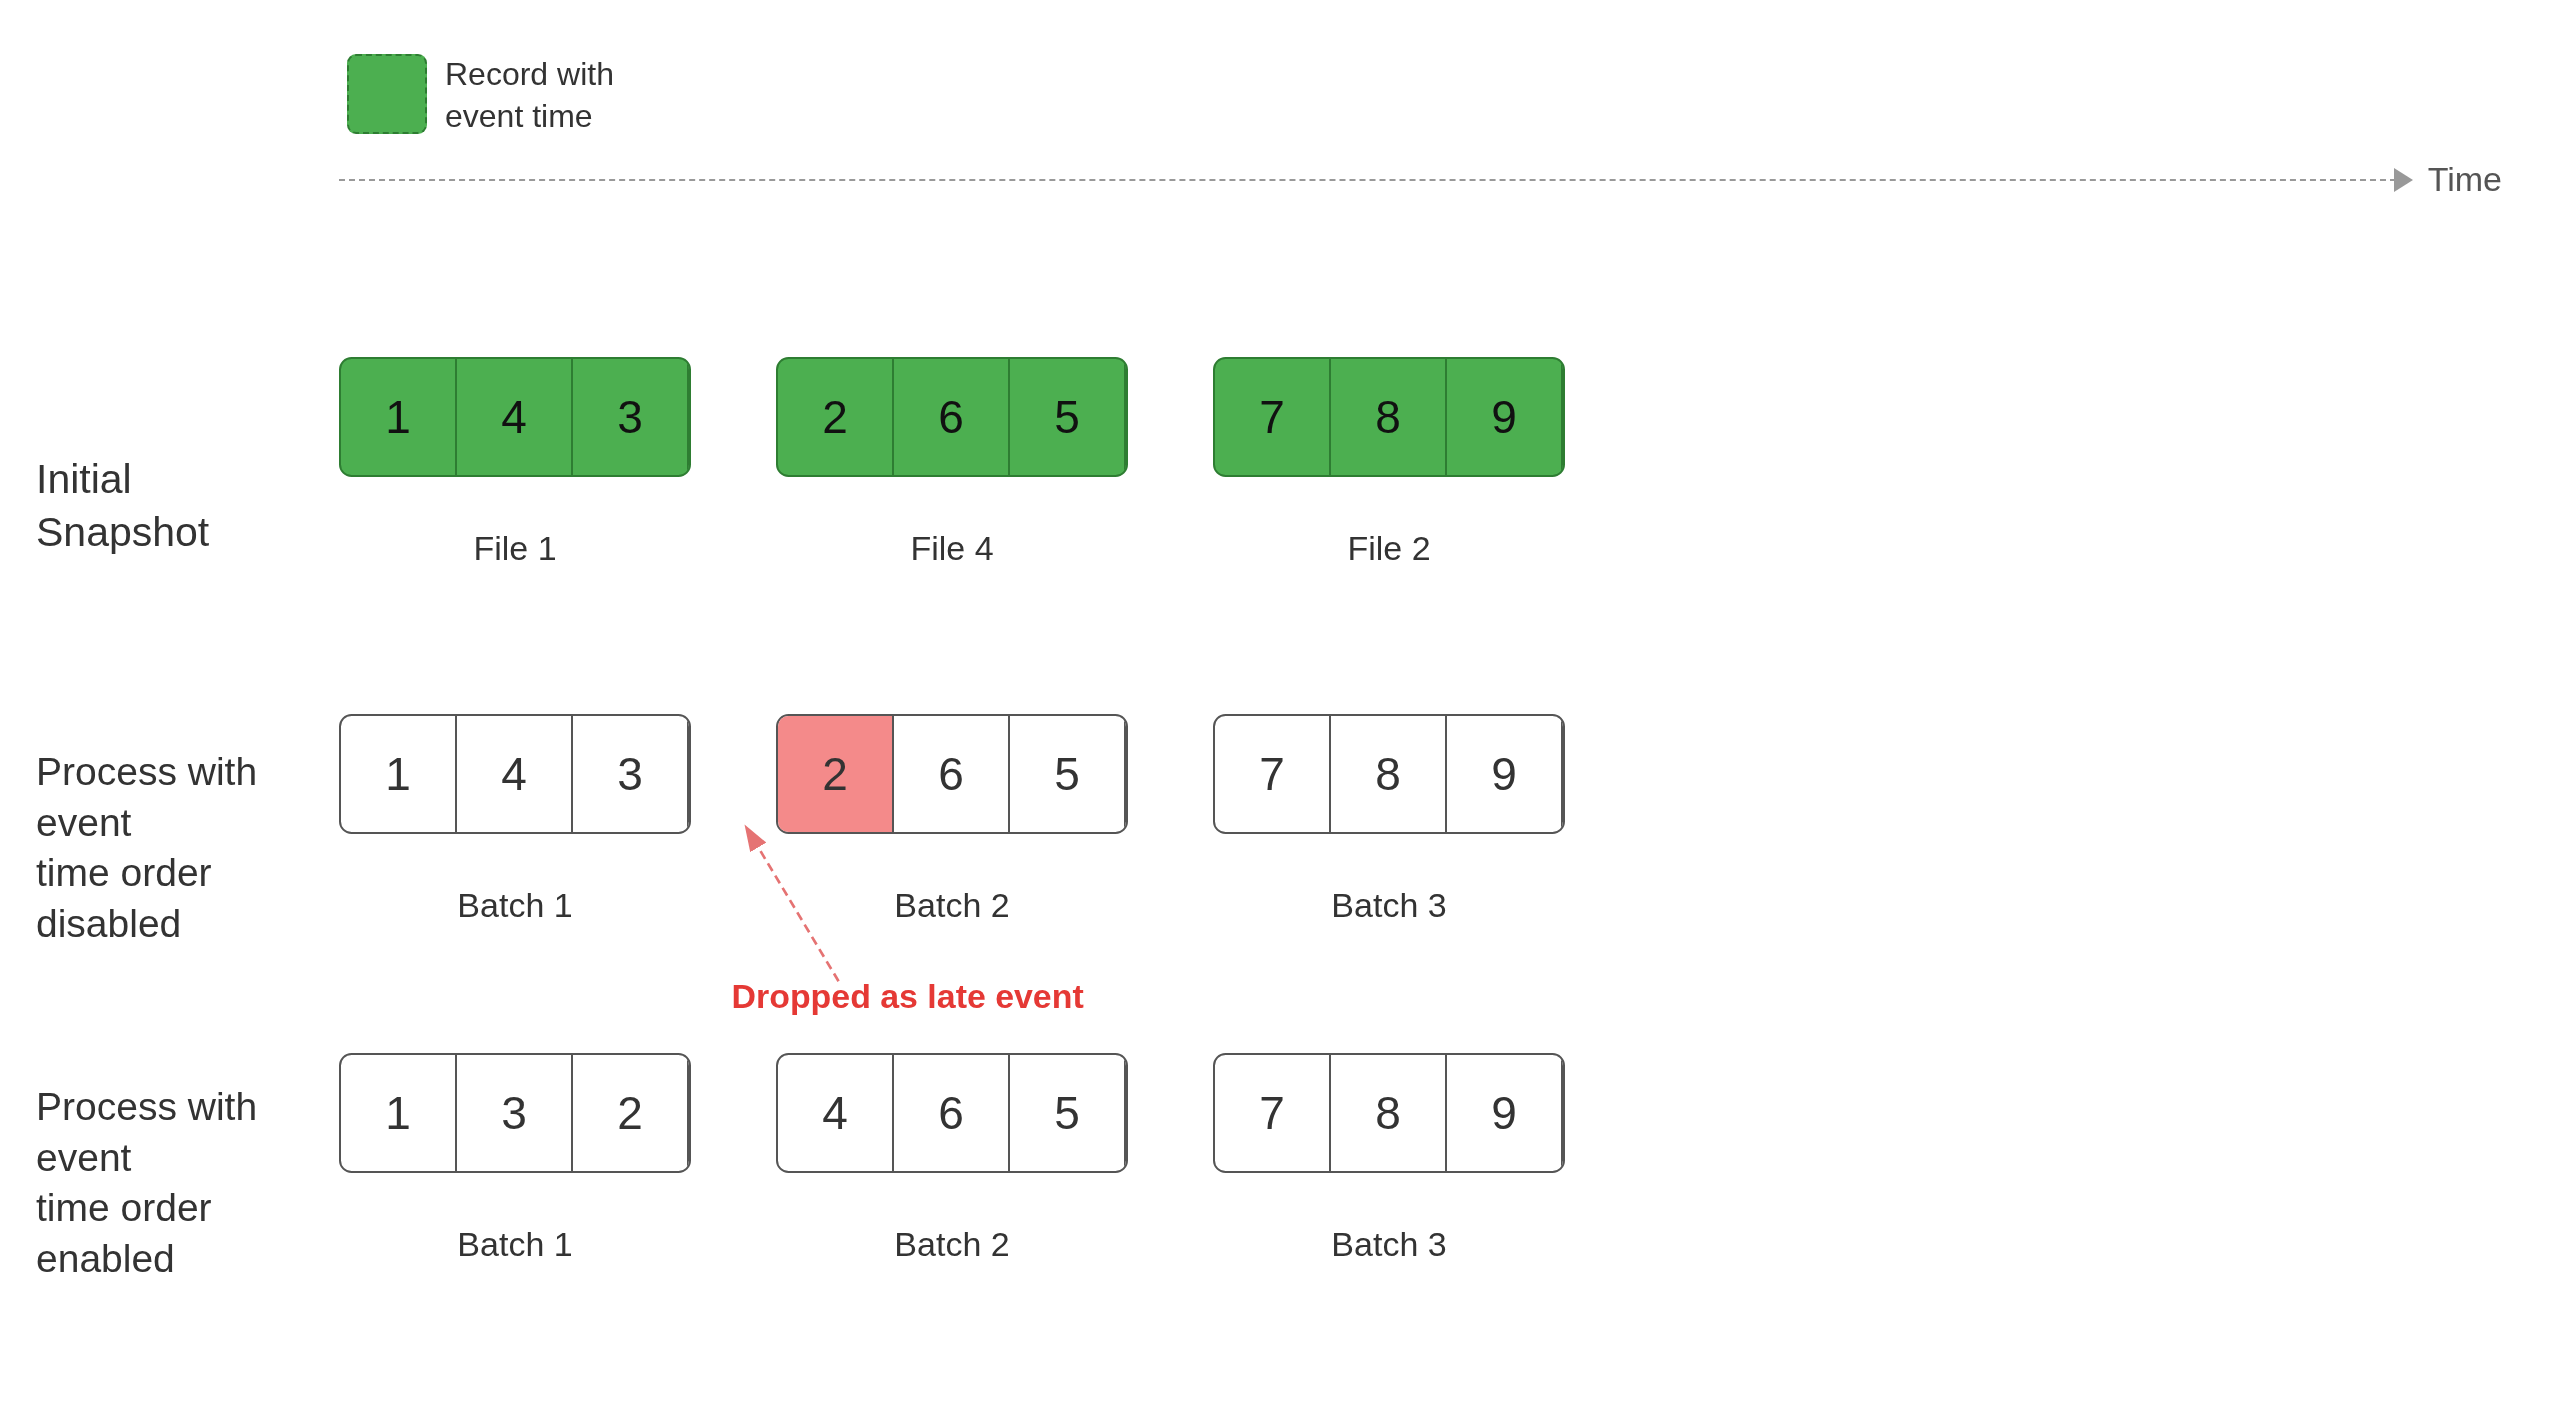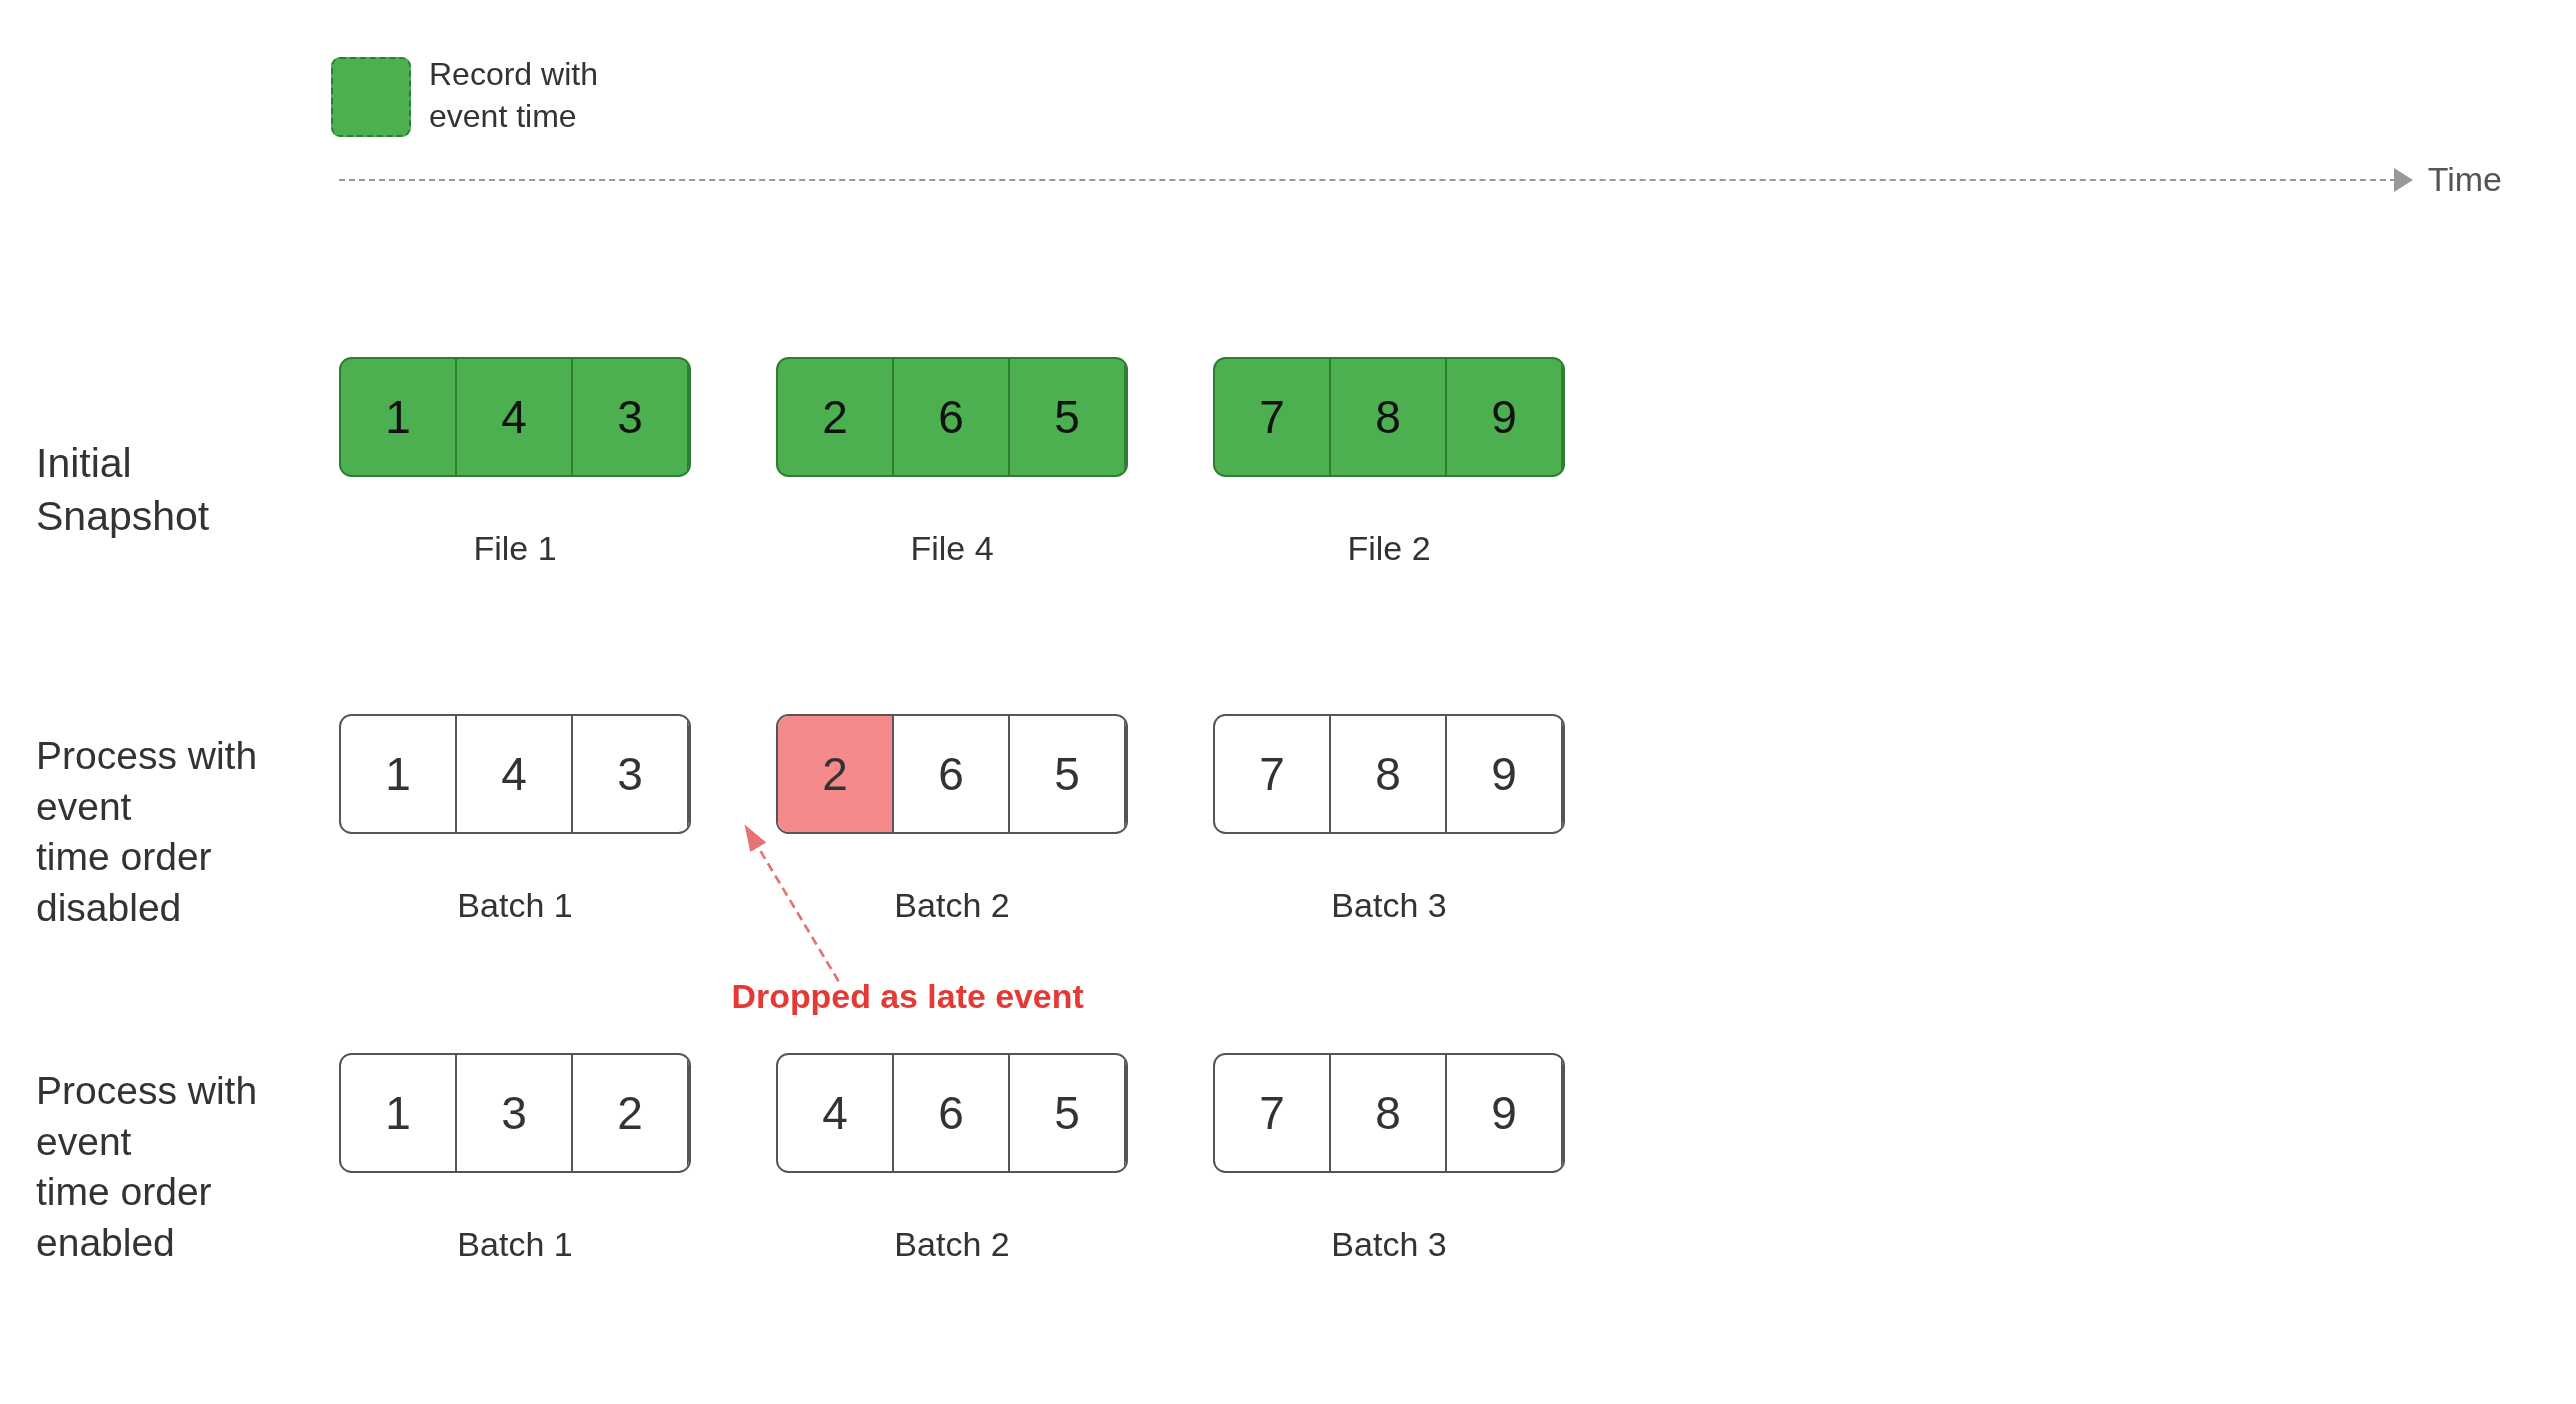--- a/index.html
+++ b/index.html
@@ -15,25 +15,25 @@
     .diagram-container {
       position: relative;
       width: 100%;
       height: 100%;
       padding: 36px 54px;
     }
 
     
     .legend {
       display: flex;
-      align-items: flex-end;
+      align-items: flex-start;
       gap: 18px;
       position: absolute;
       top: 54px;
-      left: 331px;
+      left: 347px;
     }
     .legend-box {
       width: 80px;
       height: 80px;
       background: #4caf50;
       border: 2.7px dashed #2e7d32;
       border-radius: 9px;
     }
     .legend-text {
       font-size: 32px;
@@ -72,20 +72,21 @@
 
     
     .row-label {
       position: absolute;
       font-size: 41px;
       color: #333;
       font-weight: 400;
       line-height: 1.3;
       width: 285px;
       text-align: left;
+      margin-top: 16px;
     }
 
     .file-label {
       font-size: 34px;
       color: #333;
       margin-top: 34px;
     }
 
     
     .card {

